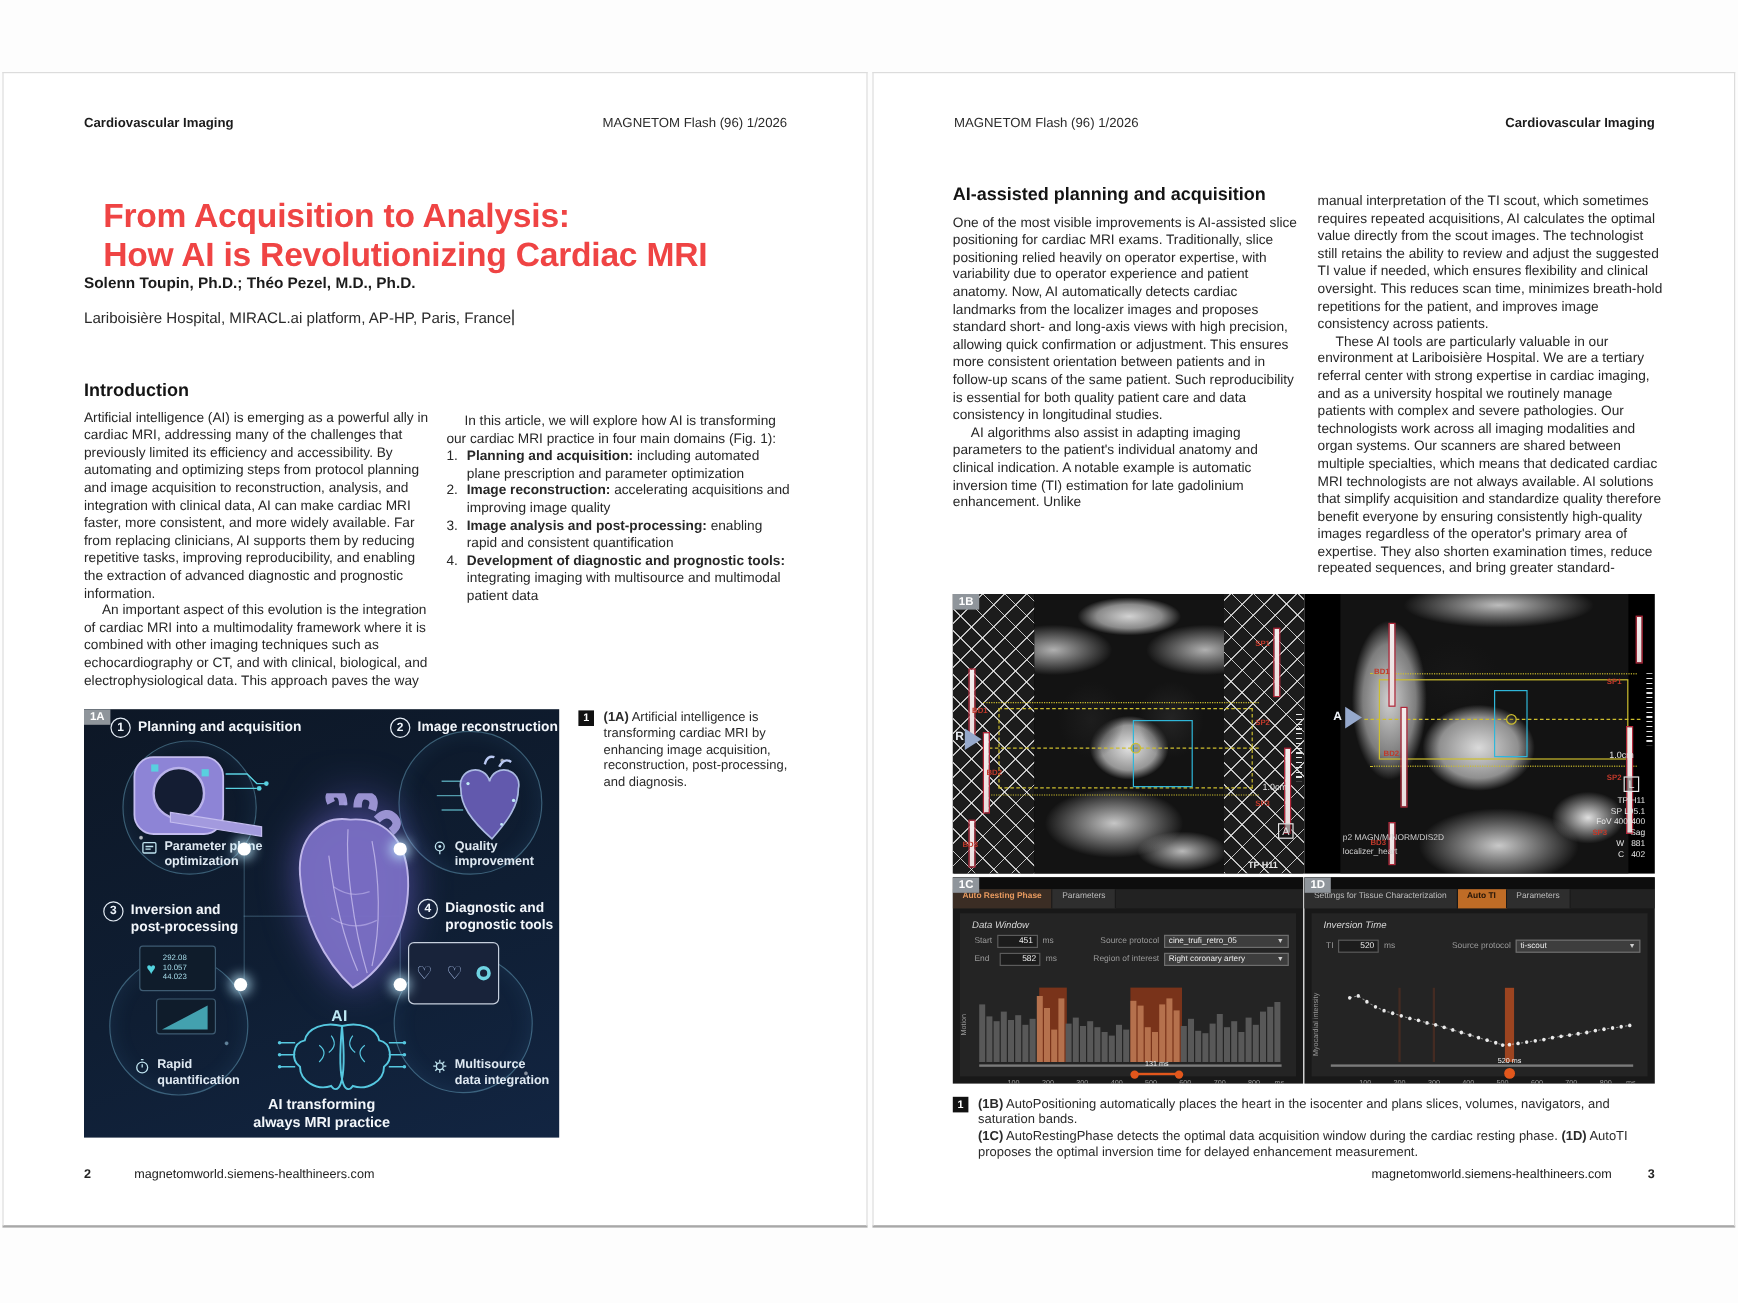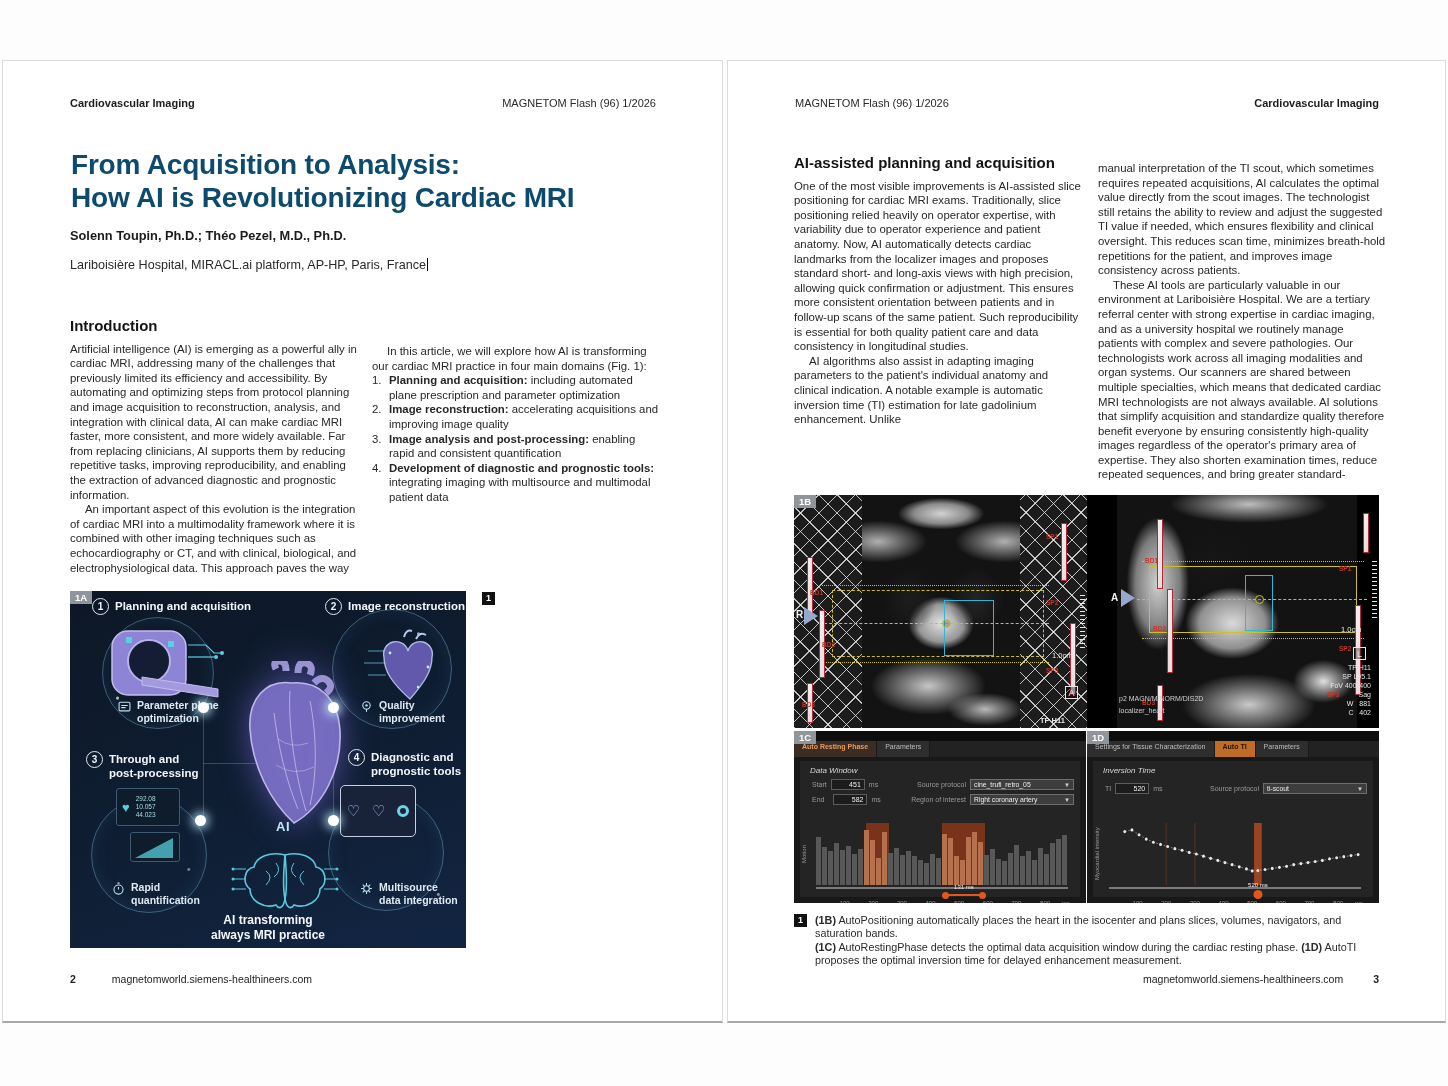--- a/index.html
+++ b/index.html
@@ -7,21 +7,21 @@
   body{font-family:"Liberation Sans","DejaVu Sans",sans-serif;color:#262626;}
   .canvas{position:relative;width:1448px;height:1086px;background:#fdfdfd;overflow:hidden;}
   .page{position:absolute;top:60px;height:963px;background:#ffffff;border:1px solid #dcdcdc;border-bottom:2px solid #a8a8a8;}
   .page-left{left:2px;width:721px;}
   .page-right{left:727px;width:719px;}
 
   .pg-header{position:absolute;top:36px;left:67px;right:66px;display:flex;justify-content:space-between;font-size:11px;}
   .ph-bold{font-weight:bold;color:#1c1c1c;}
   .ph-reg{color:#2a2a2a;}
 
-  .title{position:absolute;top:86px;left:67px;width:600px;margin:1px;font-size:28px;line-height:33px;font-weight:800;color:#0c4a6e;letter-spacing:-.2px;}
+  .title{position:absolute;top:86px;left:67px;width:600px;margin:16px;font-size:28px;line-height:33px;font-weight:800;color:#ef4444;letter-spacing:-.2px;}
   .authors{position:absolute;top:167px;left:67px;font-size:12.8px;font-weight:bold;color:#1b1b1b;}
   .affiliation{position:absolute;top:197px;left:67px;font-size:12.6px;color:#2a2a2a;}
   .text-cursor{display:inline-block;width:1px;height:13px;background:#000;margin-left:1px;vertical-align:-2px;}
 
   .sec-head{font-size:15px;font-weight:bold;color:#141414;margin:0 0 8px 0;}
   .body-col{position:absolute;font-size:11.4px;line-height:14.6px;color:#272727;}
   .body-col p{margin:0;}
   .p-indent{text-indent:15px;}
   .num-list{margin:0;padding:0;list-style:none;}
   .num-list li{display:flex;margin:0;}
@@ -181,21 +181,21 @@
       <div class="quad" style="left:22px;top:7px;">
         <span class="numcirc">1</span>
         <span class="qlabel">Planning and acquisition</span>
       </div>
       <div class="quad" style="left:255px;top:7px;">
         <span class="numcirc">2</span>
         <span class="qlabel">Image reconstruction</span>
       </div>
       <div class="quad" style="left:16px;top:160px;">
         <span class="numcirc">3</span>
-        <span class="qlabel">Through and
+        <span class="qlabel">Inversion and
 post-processing</span>
       </div>
       <div class="quad" style="left:278px;top:158px;">
         <span class="numcirc">4</span>
         <span class="qlabel">Diagnostic and
 prognostic tools</span>
       </div>
 
       <svg width="118" height="86" style="position:absolute;left:36px;top:36px;z-index:4;">
         <rect x="6" y="4" width="74" height="64" rx="16" fill="#8d84d6" stroke="#c3bcef" stroke-width="1.5"></rect>
@@ -234,21 +234,21 @@
       <div class="scr2">
           <div class="area"></div>
         </div>
 
       <div class="tablet">
         <span class="hout">♡</span>
         <span class="hout">♡</span>
         <span class="donut"></span>
       </div>
 
-      <div class="ai-tag" style="left:206px;top:228px;">AI</div>
+      <div class="ai-tag" style="left:206px;top:248px;">AI</div>
       <svg width="110" height="66" style="position:absolute;left:160px;top:258px;z-index:4;">
         <path d="M2 20 h14 M2 30 h14 M2 40 h14 M94 20 h14 M94 30 h14 M94 40 h14" stroke="#56c8e0" stroke-width="1.2"></path>
         <circle cx="3" cy="20" r="1.5" fill="#56c8e0"></circle>
           <circle cx="3" cy="30" r="1.5" fill="#56c8e0"></circle>
           <circle cx="3" cy="40" r="1.5" fill="#56c8e0"></circle>
         <circle cx="107" cy="20" r="1.5" fill="#56c8e0"></circle>
           <circle cx="107" cy="30" r="1.5" fill="#56c8e0"></circle>
           <circle cx="107" cy="40" r="1.5" fill="#56c8e0"></circle>
         <path d="M55 6 C40 2 26 8 24 18 C14 20 12 34 20 40 C20 52 34 60 46 56 C50 62 60 62 55 6" fill="none" stroke="#56c8e0" stroke-width="1.6"></path>
         <path d="M55 6 C70 2 84 8 86 18 C96 20 98 34 90 40 C90 52 76 60 64 56 C60 62 50 62 55 6" fill="none" stroke="#56c8e0" stroke-width="1.6"></path>
@@ -288,20 +288,21 @@
         <span class="sublabel">Multisource
 data integration</span>
       </div>
 
       <div class="fig1a-cap" style="top:322px;">AI transforming
 always MRI practice</div>
     </div>
 
     <div class="figcap" style="left:479px;top:531px;width:178px;">
       <span class="capbadge">1</span>
+      <span><b>(1A)</b><span> Artificial intelligence is transforming cardiac MRI by enhancing image acquisition, reconstruction, post-processing, and diagnosis.</span></span>
     </div>
 
     <div class="pg-footer">
       <span class="pnum">2</span>
       <span>magnetomworld.siemens-healthineers.com</span>
     </div>
   </div>
 
   <div class="page page-right">
     <div class="pg-header">

